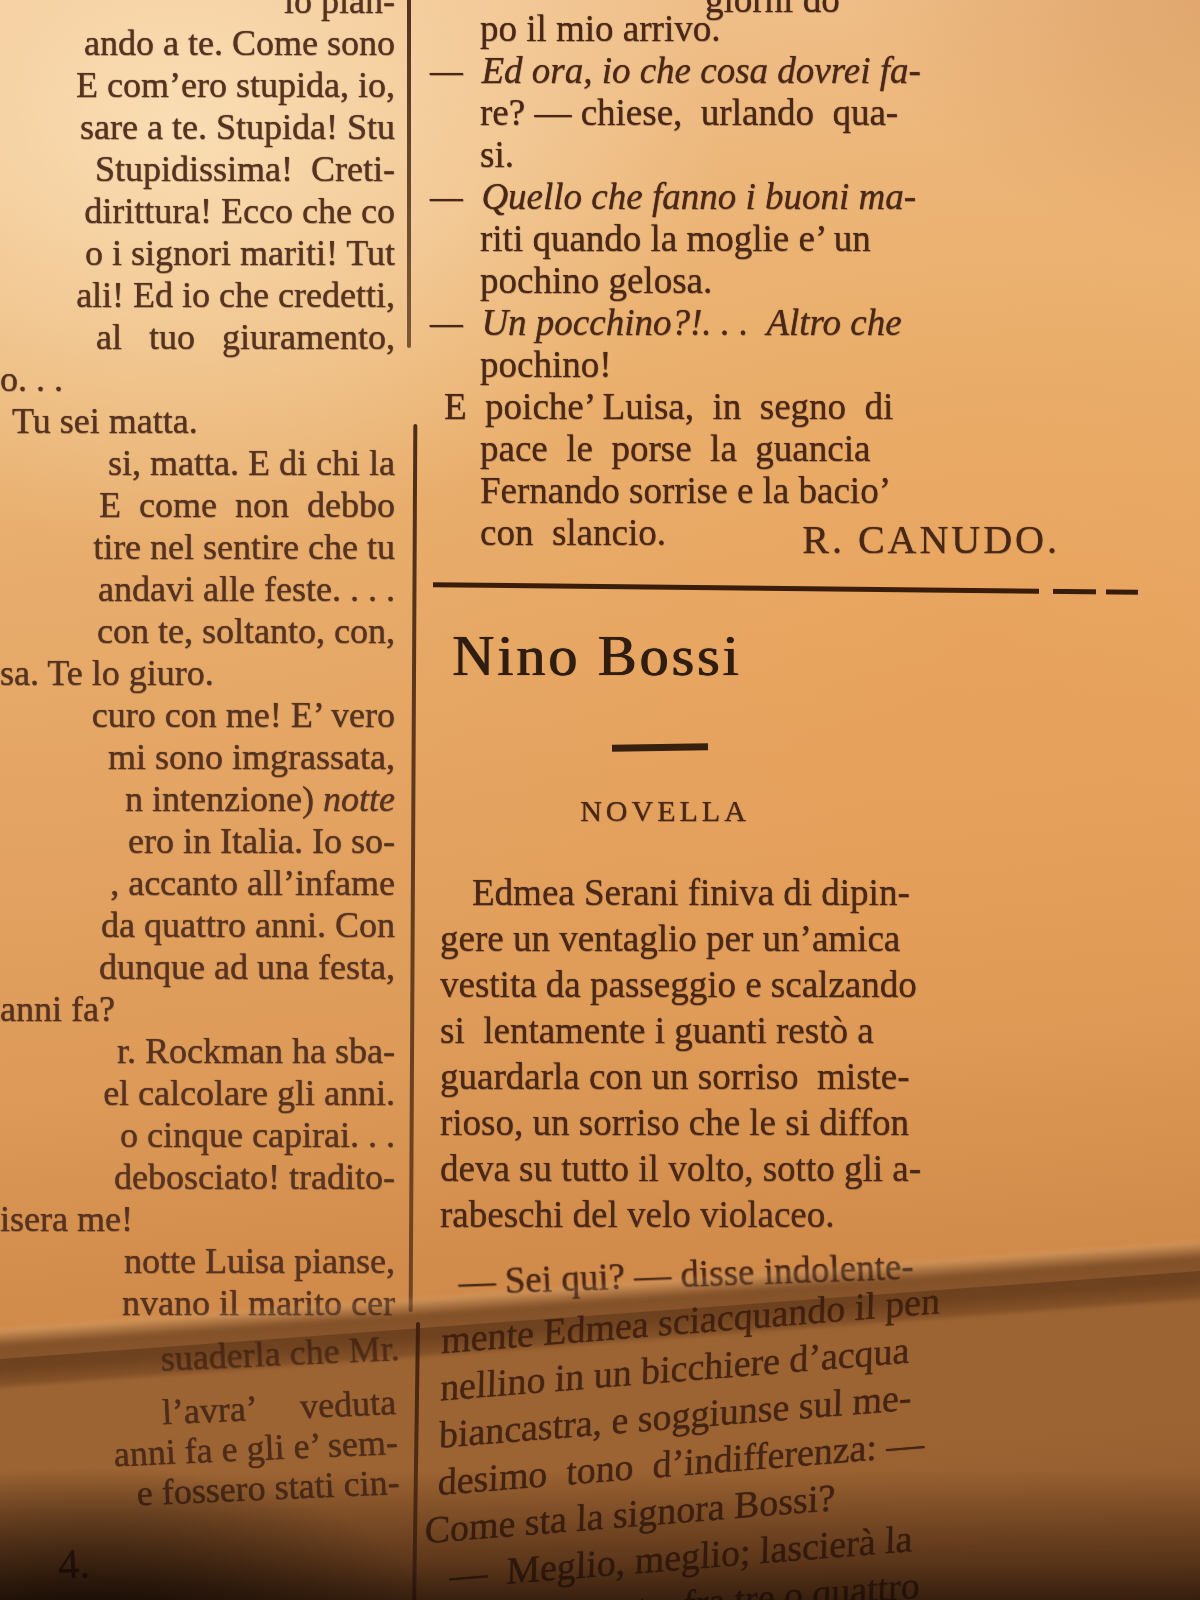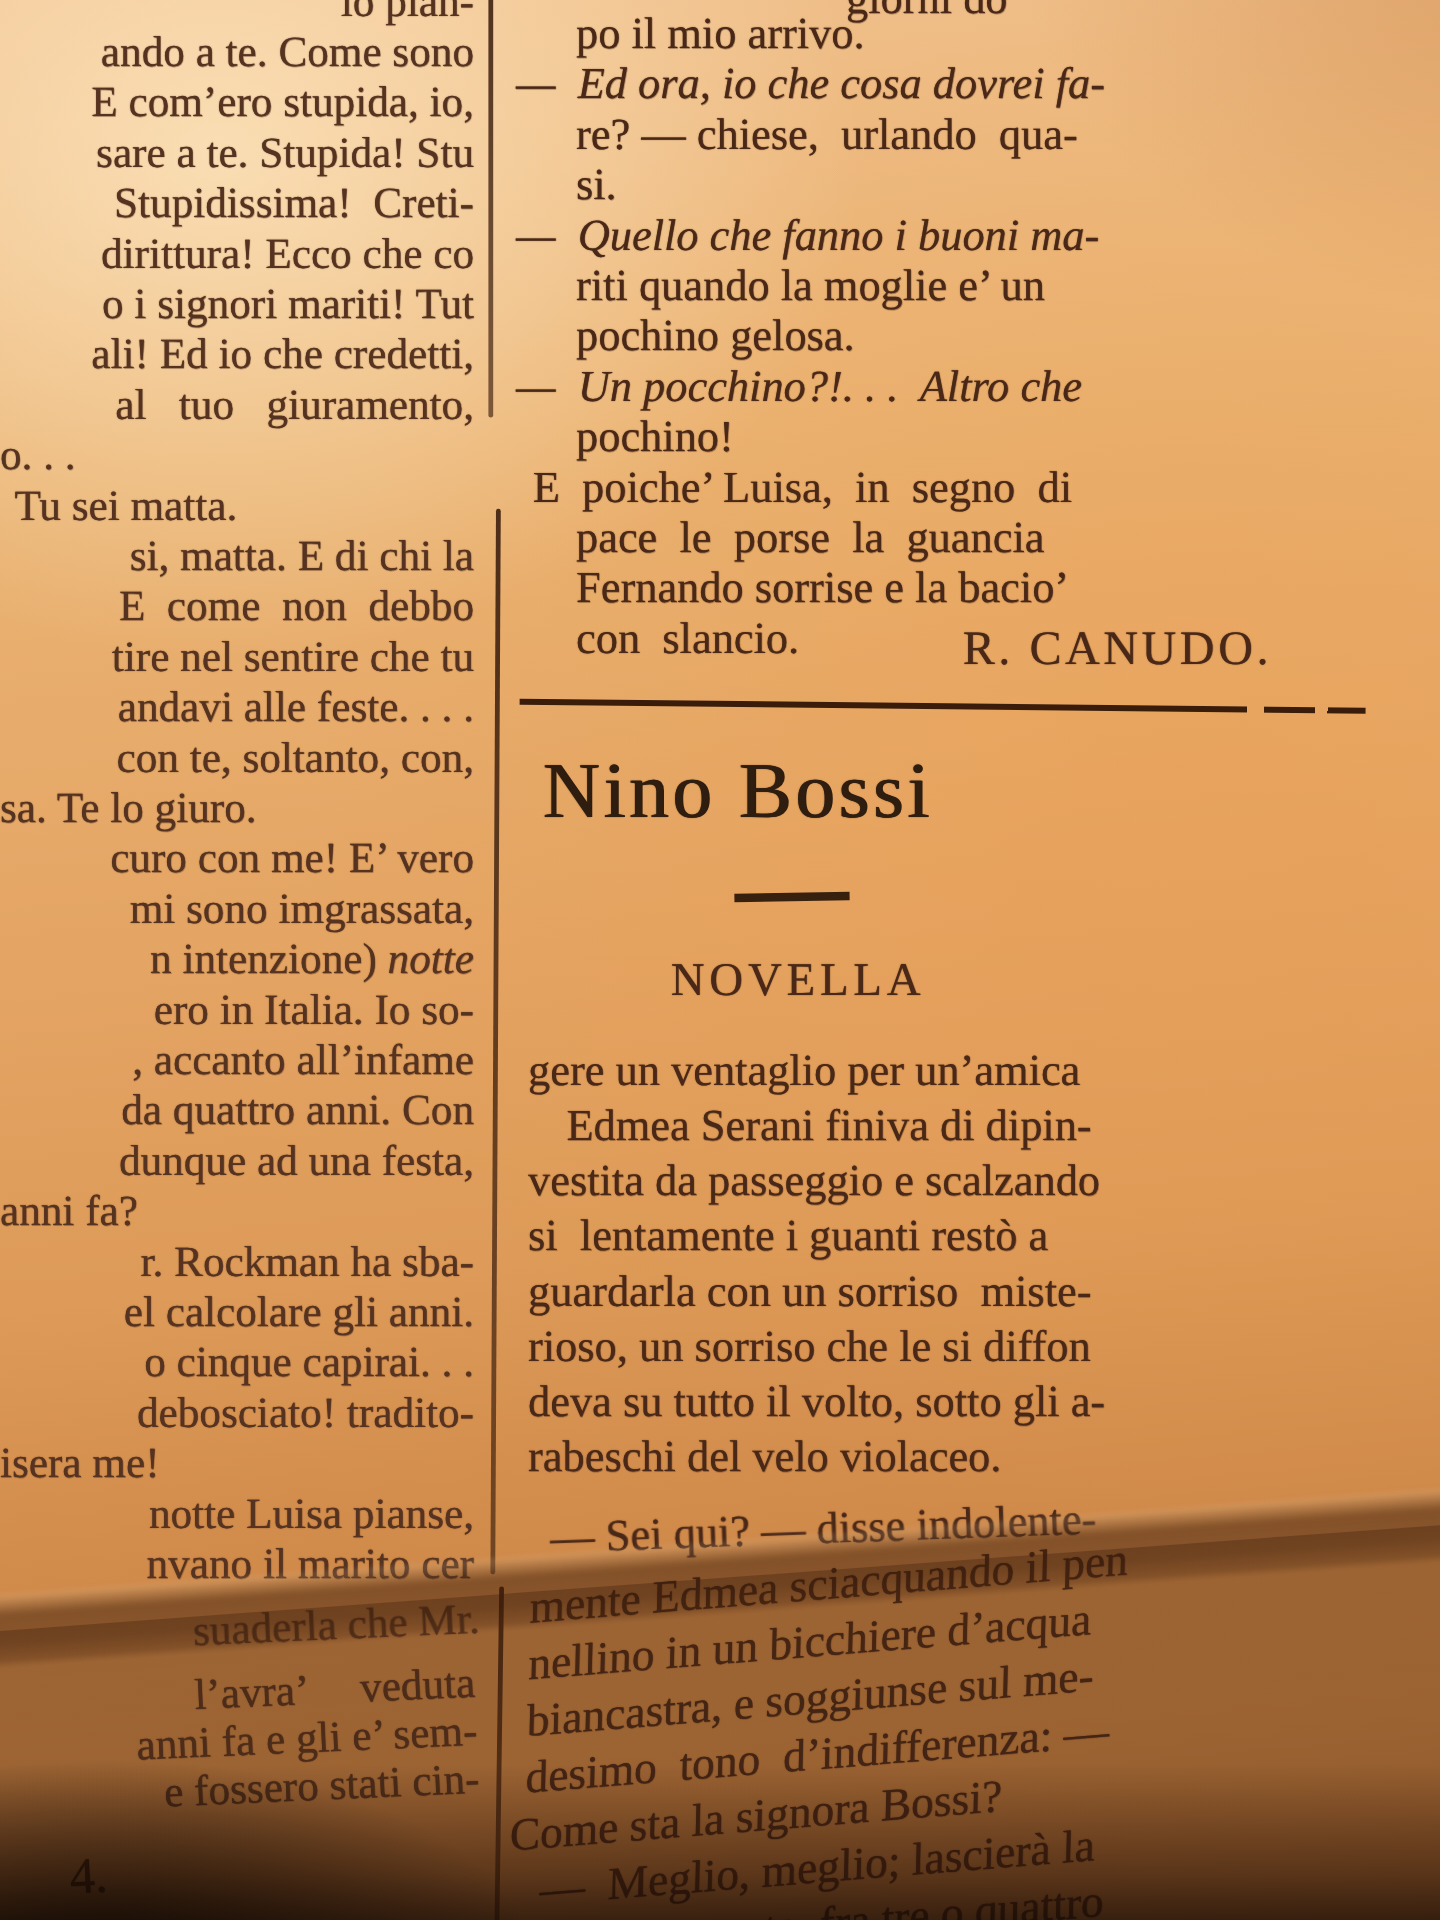--- a/index.html
+++ b/index.html
@@ -25,23 +25,23 @@
   .page-number{position:absolute;left:58px;top:1540px;font-size:42px;z-index:2;transform:rotate(-3deg);}
   .frag-top-right{position:absolute;left:705px;top:-22px;font-size:37px;z-index:2;white-space:pre;}
   .col-rt{position:absolute;left:430px;top:8px;width:712px;z-index:2;}
   .col-rt .line{height:42px;font-size:37px;white-space:pre;line-height:42px;}
   .hang{padding-left:0;font-style:italic;}
   .hang2{padding-left:14px;}
   .cont{padding-left:50px;}
   .signature{position:absolute;left:430px;top:516px;width:630px;text-align:right;font-size:40px;letter-spacing:3px;z-index:2;}
   .rule-h{position:absolute;left:433px;top:586px;width:705px;height:5px;z-index:3;transform:rotate(.6deg);
     background:linear-gradient(90deg,#3a1c0a 0%,#3a1c0a 86%,transparent 86%,transparent 88%,#3a1c0a 88%,#3a1c0a 94%,transparent 94%,transparent 95.5%,#3a1c0a 95.5%,#3a1c0a 100%);}
-  .headline{position:absolute;left:452px;top:622px;font-size:66px;letter-spacing:3px;white-space:nowrap;z-index:2;color:#2f1d0f;text-shadow:1px 0 0 #2f1d0f,0 0 1px rgba(47,29,15,.8);}
+  .headline{position:absolute;left:452px;top:622px;font-size:58px;letter-spacing:3px;white-space:nowrap;z-index:2;color:#2f1d0f;text-shadow:1px 0 0 #2f1d0f,0 0 1px rgba(47,29,15,.8);}
   .headline-dash{position:absolute;left:612px;top:744px;width:96px;height:7px;background:#38200e;z-index:2;transform:rotate(-1deg);}
-  .subtitle{position:absolute;left:460px;top:794px;width:410px;text-align:center;font-size:39px;letter-spacing:4px;z-index:2;}
+  .subtitle{position:absolute;left:460px;top:794px;width:410px;text-align:center;font-size:30px;letter-spacing:4px;z-index:2;}
   .col-story{position:absolute;left:430px;top:870px;width:720px;z-index:2;}
   .col-story .line{height:46px;font-size:37px;white-space:pre;line-height:46px;padding-left:10px;}
   .col-story .indent{padding-left:42px;}
   .col-story .hangd{padding-left:28px;}
   .col-story .crease2{transform:rotate(-2deg) translateY(10px);filter:blur(.3px);}
   .col-rt-fold{position:absolute;left:430px;top:1318px;width:780px;z-index:2;transform:rotate(-4.6deg) skewX(-6deg);transform-origin:0 0;}
   .col-rt-fold .line{height:47px;font-size:38px;white-space:pre;line-height:47px;padding-left:12px;}
   .col-rt-fold .outd{padding-left:0;}
   .col-rt-fold .hangf{padding-left:26px;}
   .col-rt-fold .frag{padding-left:215px;}
@@ -134,22 +134,22 @@
   </div>
 <div class="signature ink">R. CANUDO.</div>
 <div class="rule-h"></div>
 
 <div class="headline">Nino Bossi</div>
 <div class="headline-dash"></div>
 <div class="subtitle ink">NOVELLA</div>
 
 <div class="col-story ink">
 
-<div class="line"><span>gere un ventaglio per un’amica</span><span class="em-it"></span></div>
-    <div class="line indent"><span>Edmea Serani finiva di dipin-</span><span class="em-it"></span></div>
+<div class="line indent"><span>Edmea Serani finiva di dipin-</span><span class="em-it"></span></div>
+    <div class="line"><span>gere un ventaglio per un’amica</span><span class="em-it"></span></div>
     <div class="line"><span>vestita da passeggio e scalzando</span><span class="em-it"></span></div>
     <div class="line"><span>si  lentamente i guanti restò a</span><span class="em-it"></span></div>
     <div class="line"><span>guardarla con un sorriso  miste-</span><span class="em-it"></span></div>
     <div class="line"><span>rioso, un sorriso che le si diffon</span><span class="em-it"></span></div>
     <div class="line"><span>deva su tutto il volto, sotto gli a-</span><span class="em-it"></span></div>
     <div class="line"><span>rabeschi del velo violaceo.</span><span class="em-it"></span></div>
     <div class="line hangd crease2"><span>— Sei qui? — disse indolente-</span><span class="em-it"></span></div>
   </div>
 
 <div class="col-rt-fold ink">

